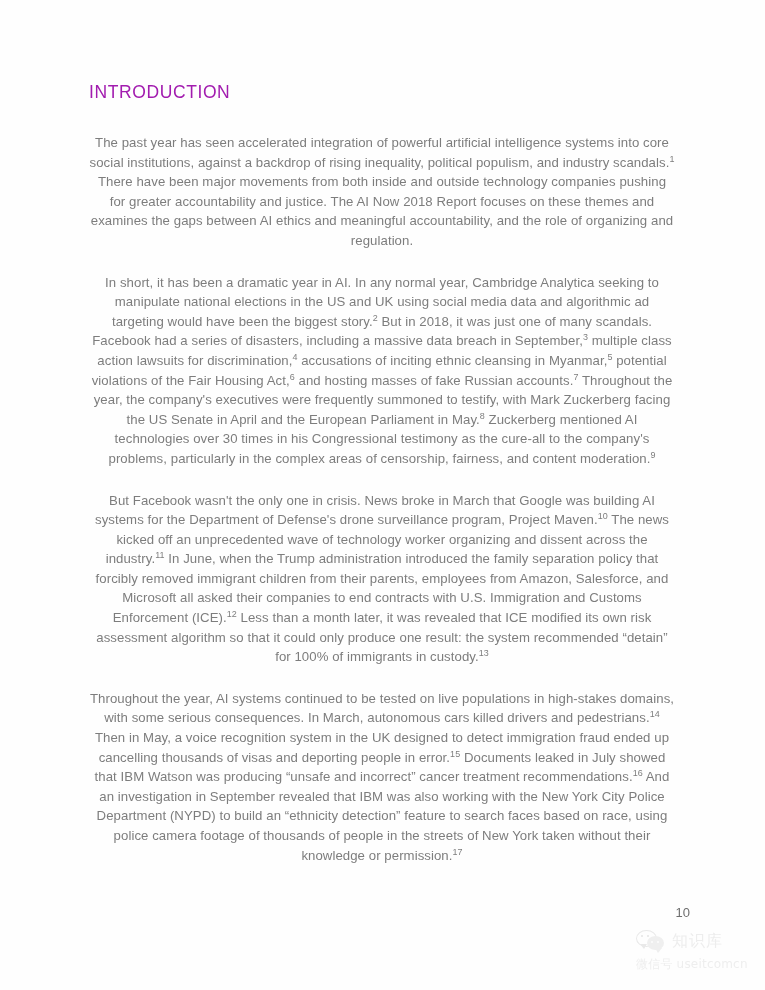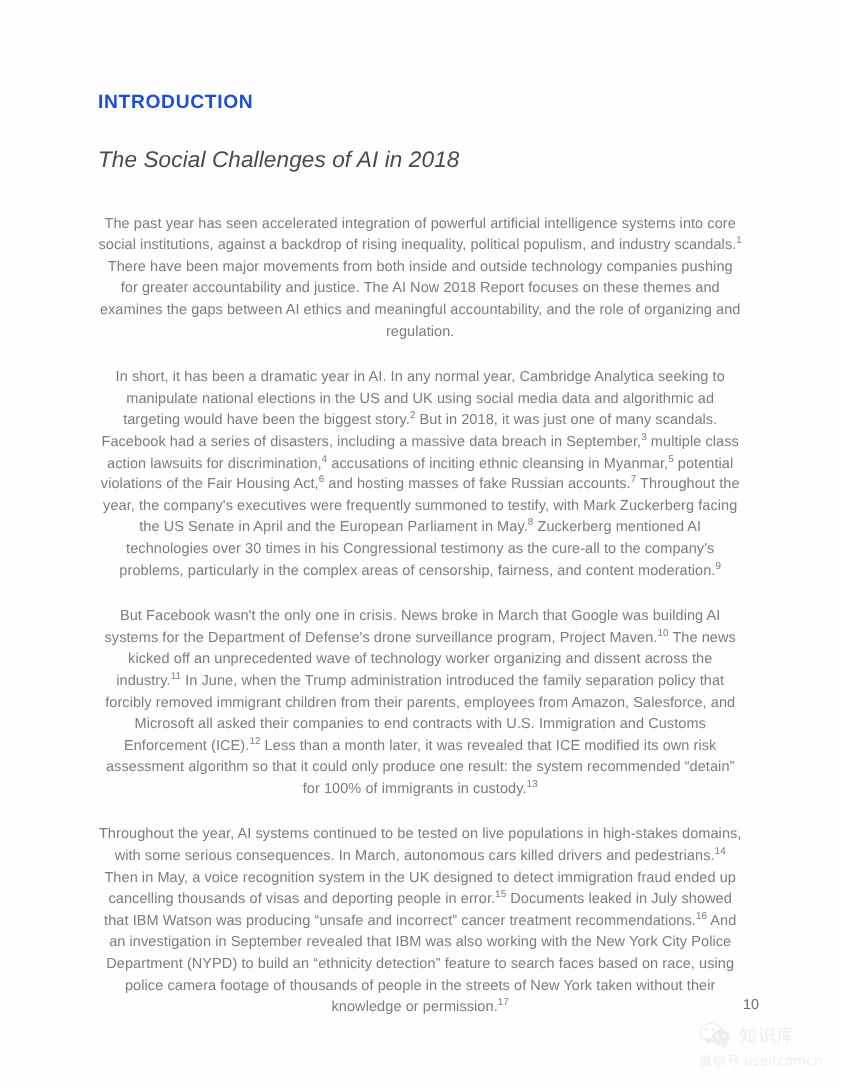--- a/index.html
+++ b/index.html
@@ -20,22 +20,22 @@
     background: #fefefe;
   }
   .content {
     position: absolute;
     left: 89px;
     top: 82px;
     width: 586px;
   }
   .section-title {
     font-size: 17.5px;
-    font-weight: bold;
-    color: #1d4ed8;
+    font-weight: normal;
+    color: #a21caf;
     letter-spacing: 0.6px;
     margin: 0 0 30px 0;
     line-height: 1.2;
   }
   .subtitle {
     font-size: 20.5px;
     font-style: italic;
     font-weight: 400;
     color: #4a4a4a;
     margin: 0 0 34px 0;
@@ -167,21 +167,20 @@
 </style>
 </head>
 <body>
 
 <div class="page">
 
   <div class="content">
 
     <h1 class="section-title">INTRODUCTION</h1>
 
-    <h2 class="subtitle">The Social Challenges of AI in 2018</h2>
 
     <div id="paragraphs">
         <p class="body-para">The past year has seen accelerated integration of powerful artificial intelligence systems into core social institutions, against a backdrop of rising inequality, political populism, and industry scandals.<sup>1</sup> There have been major movements from both inside and outside technology companies pushing for greater accountability and justice. The AI Now 2018 Report focuses on these themes and examines the gaps between AI ethics and meaningful accountability, and the role of organizing and regulation.</p>
         <p class="body-para">In short, it has been a dramatic year in AI. In any normal year, Cambridge Analytica seeking to manipulate national elections in the US and UK using social media data and algorithmic ad targeting would have been the biggest story.<sup>2</sup> But in 2018, it was just one of many scandals. Facebook had a series of disasters, including a massive data breach in September,<sup>3</sup> multiple class action lawsuits for discrimination,<sup>4</sup> accusations of inciting ethnic cleansing in Myanmar,<sup>5</sup> potential violations of the Fair Housing Act,<sup>6</sup> and hosting masses of fake Russian accounts.<sup>7</sup> Throughout the year, the company's executives were frequently summoned to testify, with Mark Zuckerberg facing the US Senate in April and the European Parliament in May.<sup>8</sup> Zuckerberg mentioned AI technologies over 30 times in his Congressional testimony as the cure-all to the company's problems, particularly in the complex areas of censorship, fairness, and content moderation.<sup>9</sup></p>
         <p class="body-para">But Facebook wasn't the only one in crisis. News broke in March that Google was building AI systems for the Department of Defense's drone surveillance program, Project Maven.<sup>10</sup> The news kicked off an unprecedented wave of technology worker organizing and dissent across the industry.<sup>11</sup> In June, when the Trump administration introduced the family separation policy that forcibly removed immigrant children from their parents, employees from Amazon, Salesforce, and Microsoft all asked their companies to end contracts with U.S. Immigration and Customs Enforcement (ICE).<sup>12</sup> Less than a month later, it was revealed that ICE modified its own risk assessment algorithm so that it could only produce one result: the system recommended “detain” for 100% of immigrants in custody.<sup>13</sup></p>
         <p class="body-para">Throughout the year, AI systems continued to be tested on live populations in high-stakes domains, with some serious consequences. In March, autonomous cars killed drivers and pedestrians.<sup>14</sup> Then in May, a voice recognition system in the UK designed to detect immigration fraud ended up cancelling thousands of visas and deporting people in error.<sup>15</sup> Documents leaked in July showed that IBM Watson was producing “unsafe and incorrect” cancer treatment recommendations.<sup>16</sup> And an investigation in September revealed that IBM was also working with the New York City Police Department (NYPD) to build an “ethnicity detection” feature to search faces based on race, using police camera footage of thousands of people in the streets of New York taken without their knowledge or permission.<sup>17</sup></p>
       </div>
 
   </div>
 

